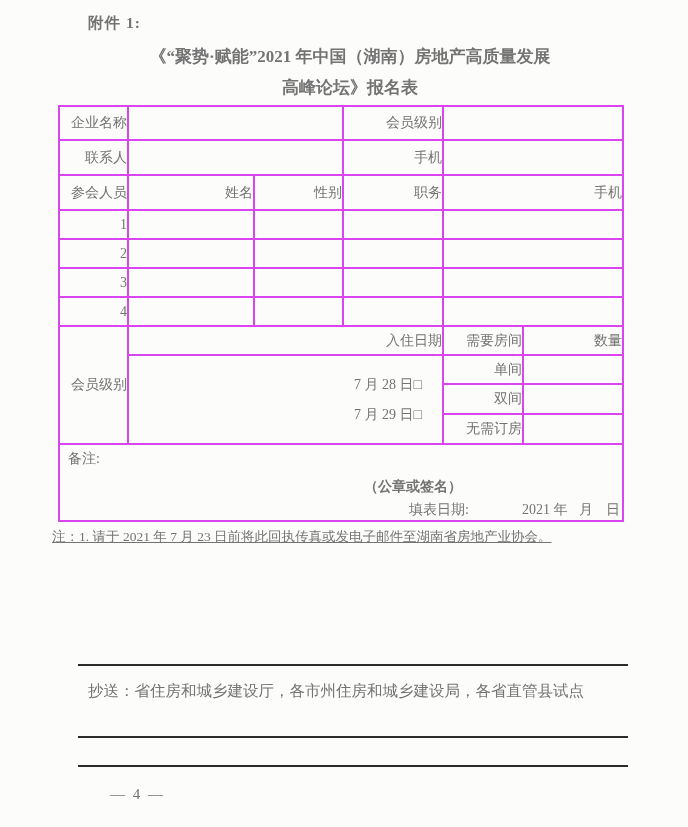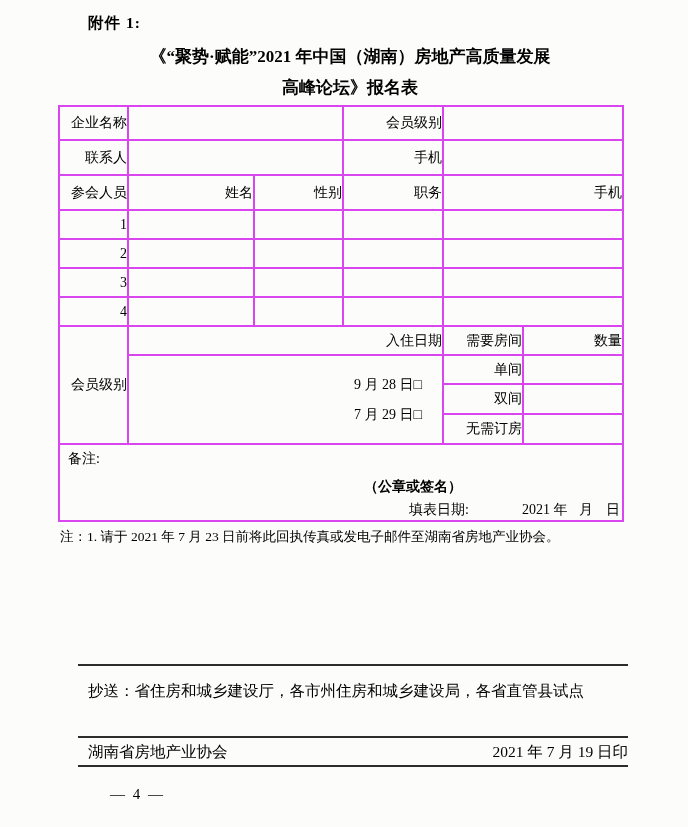--- a/index.html
+++ b/index.html
@@ -1,19 +1,19 @@
 <!DOCTYPE html>
 <html><head>
 <meta charset="utf-8">
 <style>
   * { margin:0; padding:0; box-sizing:border-box; }
   html,body { background:#ffffff; }
   .page {
     position:relative; width:688px; height:827px;
-    background:#fcfcfb; color:#000000; overflow:hidden;
+    background:#fcfcfb; color:#737373; overflow:hidden;
     font-family:"Liberation Serif", serif;
   }
   .attachment {
     position:absolute; left:88px; top:13px;
     font-size:15.5px; font-weight:600; letter-spacing:1px;
   }
   .title {
     position:absolute; left:0; right:0; top:41px;
     text-align:center; font-weight:bold; font-size:17px; line-height:31px;margin-left:12px;
   }
@@ -35,21 +35,21 @@
   td.dates .date-opt { line-height:30px; transform:translateX(-20px); }
   td.remarks { height:77px; position:relative; text-align:left; }
   td.remarks .rk   { position:absolute; left:8px;  top:5px;  }
   td.remarks .seal { position:absolute; left:304px; top:33px;font-weight:bold; }
   td.remarks .fdl  { position:absolute; left:349px; top:56px; }
   td.remarks .fdy  { position:absolute; left:462px; top:56px; }
   td.remarks .fdm  { position:absolute; left:519px; top:56px; }
   td.remarks .fdd  { position:absolute; left:546px; top:56px; }
   
   .note {
-    position:absolute; left:60px; top:528px; font-size:13.5px;
+    position:absolute; left:52px; top:528px; font-size:13.5px;text-decoration:underline;
   }
   .rule { position:absolute; left:78px; width:550px; border-top:2px solid #2c2c2c; }
   .rule1 { top:664px; } .rule2 { top:736px; } .rule3 { top:765px; }
   .cc-line1 { position:absolute; left:88px; top:671px; font-size:15.5px;margin-top:10px; }
   .cc-line2 { position:absolute; left:88px; top:702px; font-size:15.5px; }
   .issuer-row {
     position:absolute; left:88px; top:742px; width:540px;
     display:flex; justify-content:space-between; font-size:15.5px;
   }
   .pagenum { position:absolute; left:110px; top:786px; font-size:15px; letter-spacing:2px; }
@@ -124,21 +124,21 @@
         <td colspan="2"></td>
       </tr>
       <tr class="h29">
         <td rowspan="4">会员级别</td>
         <td colspan="3">入住日期</td>
         <td>需要房间</td>
         <td>数量</td>
       </tr>
       <tr class="h29">
         <td colspan="3" rowspan="3" class="dates">
-          <div class="date-opt"><span>9 月 28 日</span><span>□</span></div>
+          <div class="date-opt"><span>7 月 28 日</span><span>□</span></div>
           <div class="date-opt"><span>7 月 29 日</span><span>□</span></div>
         </td>
         <td>单间</td>
         <td></td>
       </tr>
       <tr class="h30">
         <td>双间</td>
         <td></td>
       </tr>
       <tr class="h30">
@@ -156,21 +156,17 @@
         </td>
       </tr>
     </tbody>
   </table>
 
   <div class="note">注：1. 请于 2021 年 7 月 23 日前将此回执传真或发电子邮件至湖南省房地产业协会。</div>
 
   <div class="rule rule1"></div>
   <div class="cc-line1">抄送：省住房和城乡建设厅，各市州住房和城乡建设局，各省直管县试点</div>
   <div class="rule rule2"></div>
-  <div class="issuer-row">
-    <span>湖南省房地产业协会</span>
-    <span>2021 年 7 月 19 日印</span>
-  </div>
   <div class="rule rule3"></div>
 
   <div class="pagenum">— 4 —</div>
 
 </div>
 
 </body></html>

